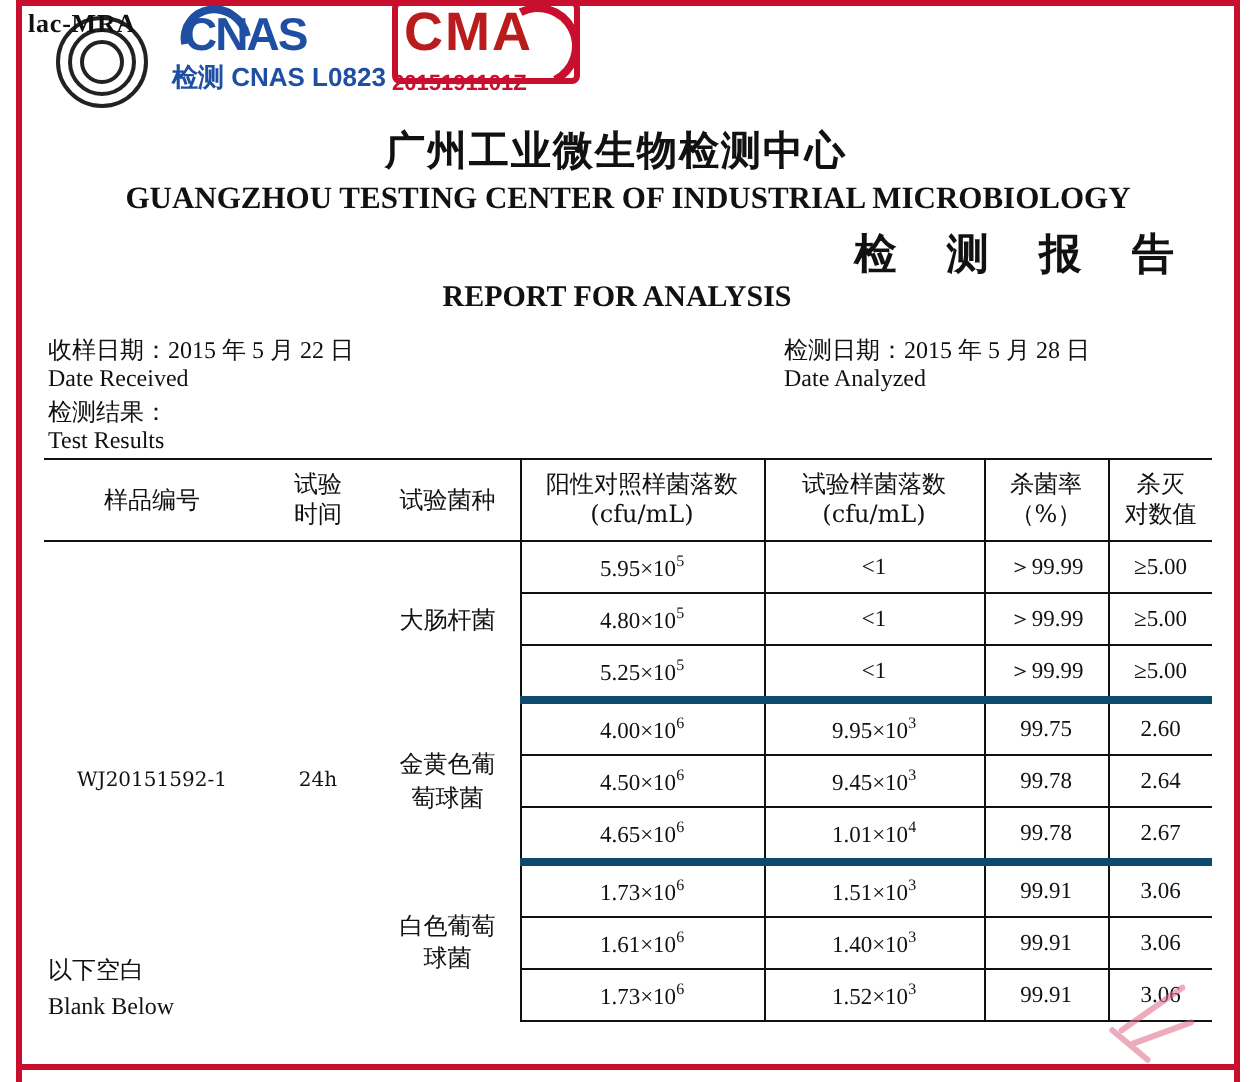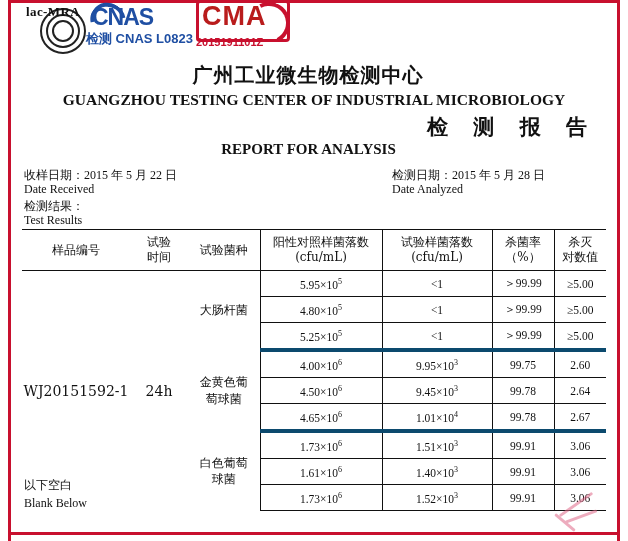--- a/index.html
+++ b/index.html
@@ -51,21 +51,21 @@
   
   .logos {
     position: absolute;
     left: 0; top: 0;
     width: 628px;
     height: 62px;
   }
   .logo-ilac {
     position: absolute;
     left: 14px; top: 2px;
-    width: 76px; height: 50px; margin-left: 12px;
+    width: 76px; height: 50px;
   }
   .logo-ilac .ring {
     position: absolute;
     left: 14px; top: 6px;
     width: 42px; height: 42px;
     border-radius: 50%;
     border: 2px solid #222;
   }
   .logo-ilac .ring2 {
     position: absolute;
@@ -262,21 +262,21 @@
   .tbl tbody tr.last-row td {
     border-bottom: 1.4px solid #111;
   }
   .cell-strain {
     font-family: "DejaVu Serif", serif;
     font-size: 12px;
     line-height: 1.35;
   }
   .cell-sample, .cell-time {
     font-family: "DejaVu Serif", serif;
-    font-size: 14px;
+    font-size: 10px;
   }
   .num { font-family: "Liberation Serif", serif; }
   sup { font-size: 8px; vertical-align: super; }
 
   
   .footer {
     position: absolute;
     left: 24px; top: 477px;
     font-size: 12px;
   }

